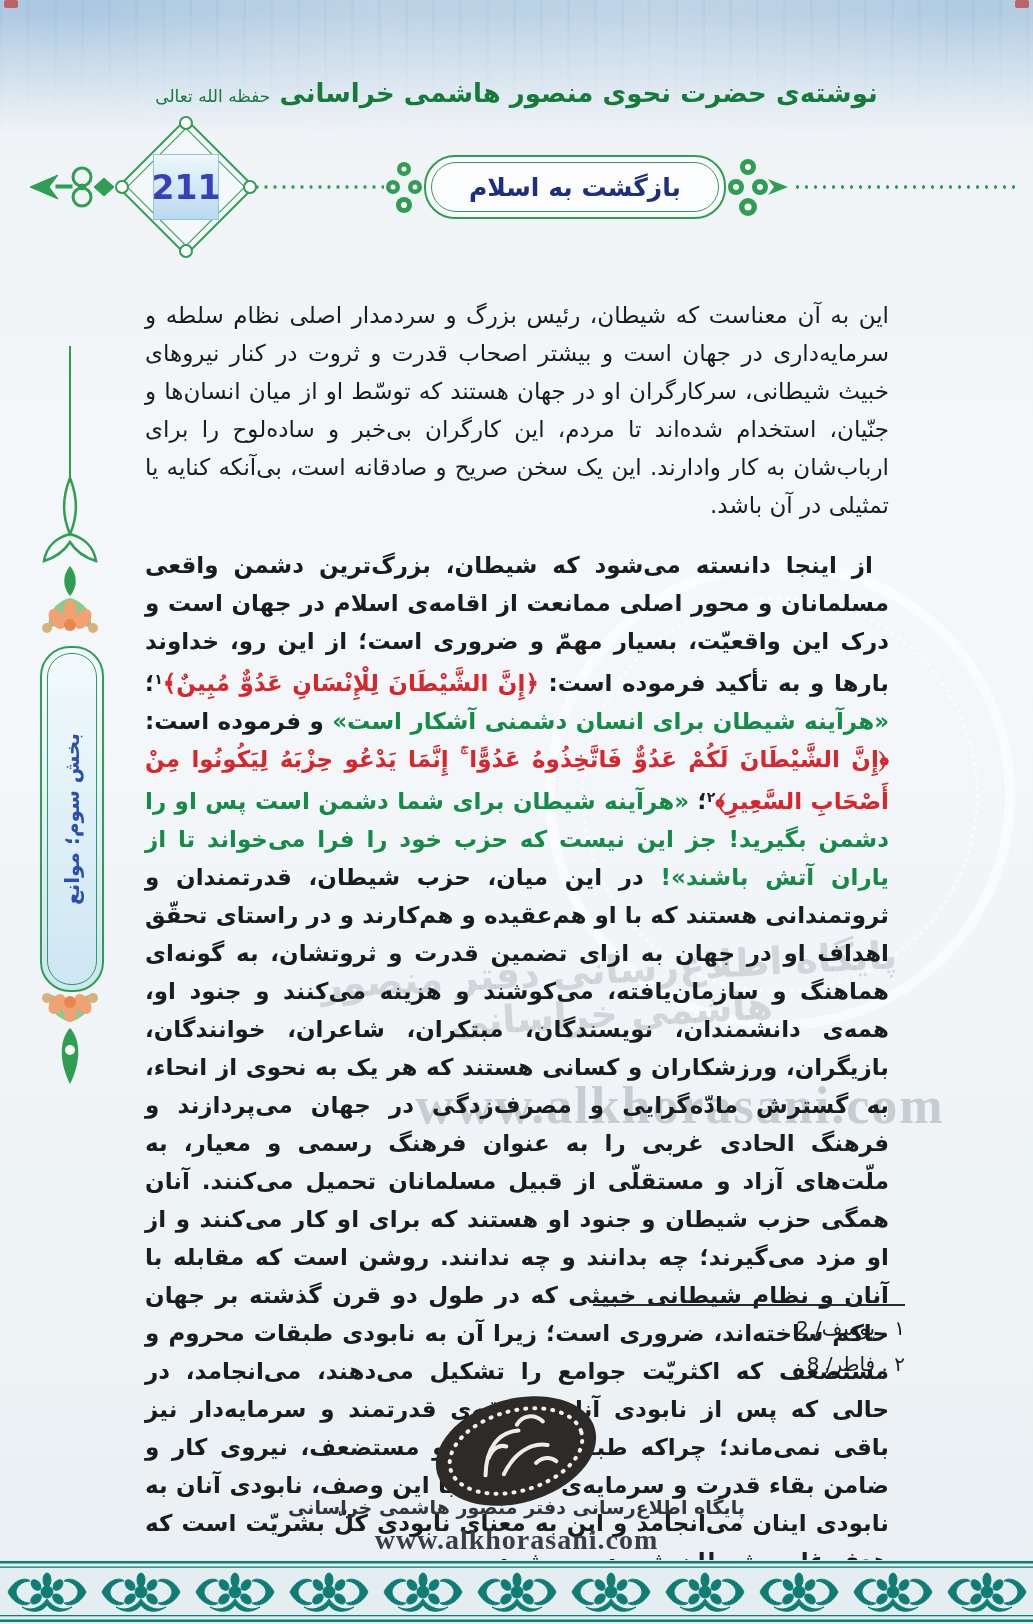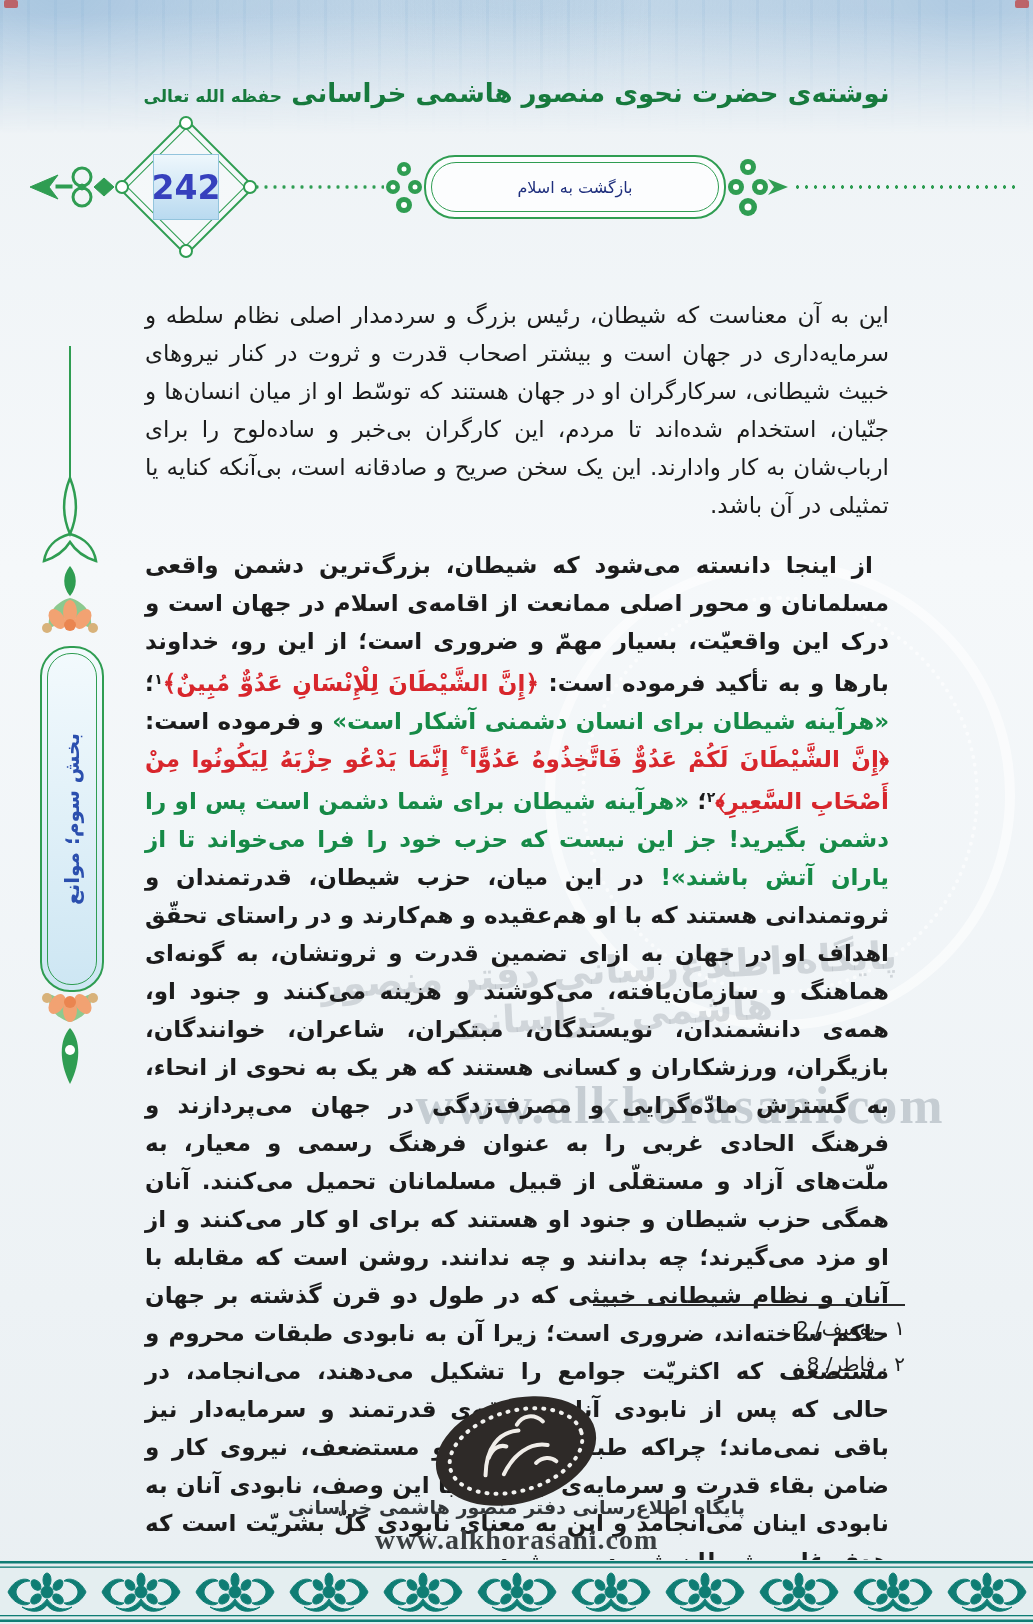--- a/index.html
+++ b/index.html
@@ -15,40 +15,40 @@
       repeating-linear-gradient(90deg,rgba(145,185,215,.14) 0 3px,transparent 3px 27px);
     -webkit-mask:linear-gradient(180deg,#000 10%,transparent 100%);
             mask:linear-gradient(180deg,#000 10%,transparent 100%);}
   .corner-accent{position:absolute;top:0;width:14px;height:8px;background:#bf4040;opacity:.75;border-radius:2px;}
   .corner-accent.left{left:4px}.corner-accent.right{right:4px}
 
   .book-title{position:absolute;top:36px;left:0;right:0;text-align:center;
     font-size:29px;font-weight:bold;color:#177a3d;direction:rtl;}
   .author-line{position:absolute;top:78px;left:0;right:0;text-align:center;
     font-size:26px;font-weight:bold;color:#177a3d;direction:rtl;}
-  .author-line .honorific{font-size:17px;font-weight:bold;}
+  .author-line .honorific{font-size:17px;font-weight:normal;}
 
   
   .band{position:absolute;top:143px;left:28px;right:14px;height:88px;display:flex;align-items:center;}
   .dotline{height:4px;background-image:radial-gradient(circle,#2f9d52 1.6px,transparent 1.9px);
     background-size:9px 4px;background-repeat:repeat-x;background-position:center;}
   .dotline.fixed{flex:0 0 128px;}
   .dotline.grow{flex:1;}
   .pn-wrap{position:relative;flex:0 0 148px;height:148px;margin:0 -4px;align-self:center;}
   .pn-d1{position:absolute;inset:25px;transform:rotate(45deg);border:2px solid #2f9d52;background:rgba(255,255,255,.35);}
   .pn-d2{position:absolute;inset:32px;transform:rotate(45deg);border:1px solid #2f9d52;}
   .pn-box{position:absolute;inset:41px;background:linear-gradient(180deg,#eef7fc,#b9daf0);
     border:1px solid #93c4dd;display:flex;align-items:center;justify-content:center;
     font-size:33px;font-weight:bold;color:#3640bd;}
   .tip{position:absolute;width:10px;height:10px;border:2px solid #2f9d52;border-radius:50%;background:#fff;}
   .tip.t{left:67px;top:3px}.tip.b{left:67px;bottom:3px}.tip.l{left:3px;top:67px}.tip.r{right:3px;top:67px}
   .cartouche{flex:0 0 298px;height:60px;border:2px solid #2f9d52;border-radius:31px;background:#fcfdfe;
     position:relative;display:flex;align-items:center;justify-content:center;}
   .cartouche::before{content:"";position:absolute;inset:5px;border:1px solid #2f9d52;border-radius:25px;}
-  .cartouche-label{font-size:16px;font-weight:normal;color:#1f2f7d;direction:rtl;position:relative;}
+  .cartouche-label{font-size:25px;font-weight:bold;color:#1f2f7d;direction:rtl;position:relative;}
   .orn{flex:0 0 auto;}
 
   
   .stem{position:absolute;left:69px;top:346px;width:2px;height:136px;background:#2f9d52;}
   .lotus{position:absolute;left:35px;top:476px;}
   .banner{position:absolute;left:40px;top:646px;width:60px;height:342px;border:2px solid #2f9d52;
     border-radius:30px;background:linear-gradient(180deg,#f3fafd,#cde6f3);}
   .banner::before{content:"";position:absolute;inset:5px;border:1px solid #2f9d52;border-radius:24px;}
   .banner-inner{position:absolute;inset:0;display:flex;align-items:center;justify-content:center;}
   .banner-inner span{transform:rotate(-90deg);white-space:nowrap;direction:rtl;
@@ -115,21 +115,21 @@
         <path d="M66 31 l10 -9 l10 9 l-10 9 Z"></path>
       </g>
     </svg>
     <div class="pn-wrap">
       <div class="pn-d1"></div>
       <div class="pn-d2"></div>
       <div class="tip t"></div>
       <div class="tip b"></div>
       <div class="tip l"></div>
       <div class="tip r"></div>
-      <div class="pn-box">242</div>
+      <div class="pn-box">211</div>
     </div>
     <div class="dotline fixed"></div>
     <svg class="orn" width="40" height="62" viewBox="0 0 40 62">
       <g fill="#2f9d52">
           <circle cx="20" cy="13" r="7"></circle>
           <circle cx="9" cy="31" r="7"></circle>
           <circle cx="31" cy="31" r="7"></circle>
           <circle cx="20" cy="49" r="8"></circle>
       <circle cx="20" cy="13" r="2.5" fill="#fff"></circle>
           <circle cx="9" cy="31" r="2.5" fill="#fff"></circle>

